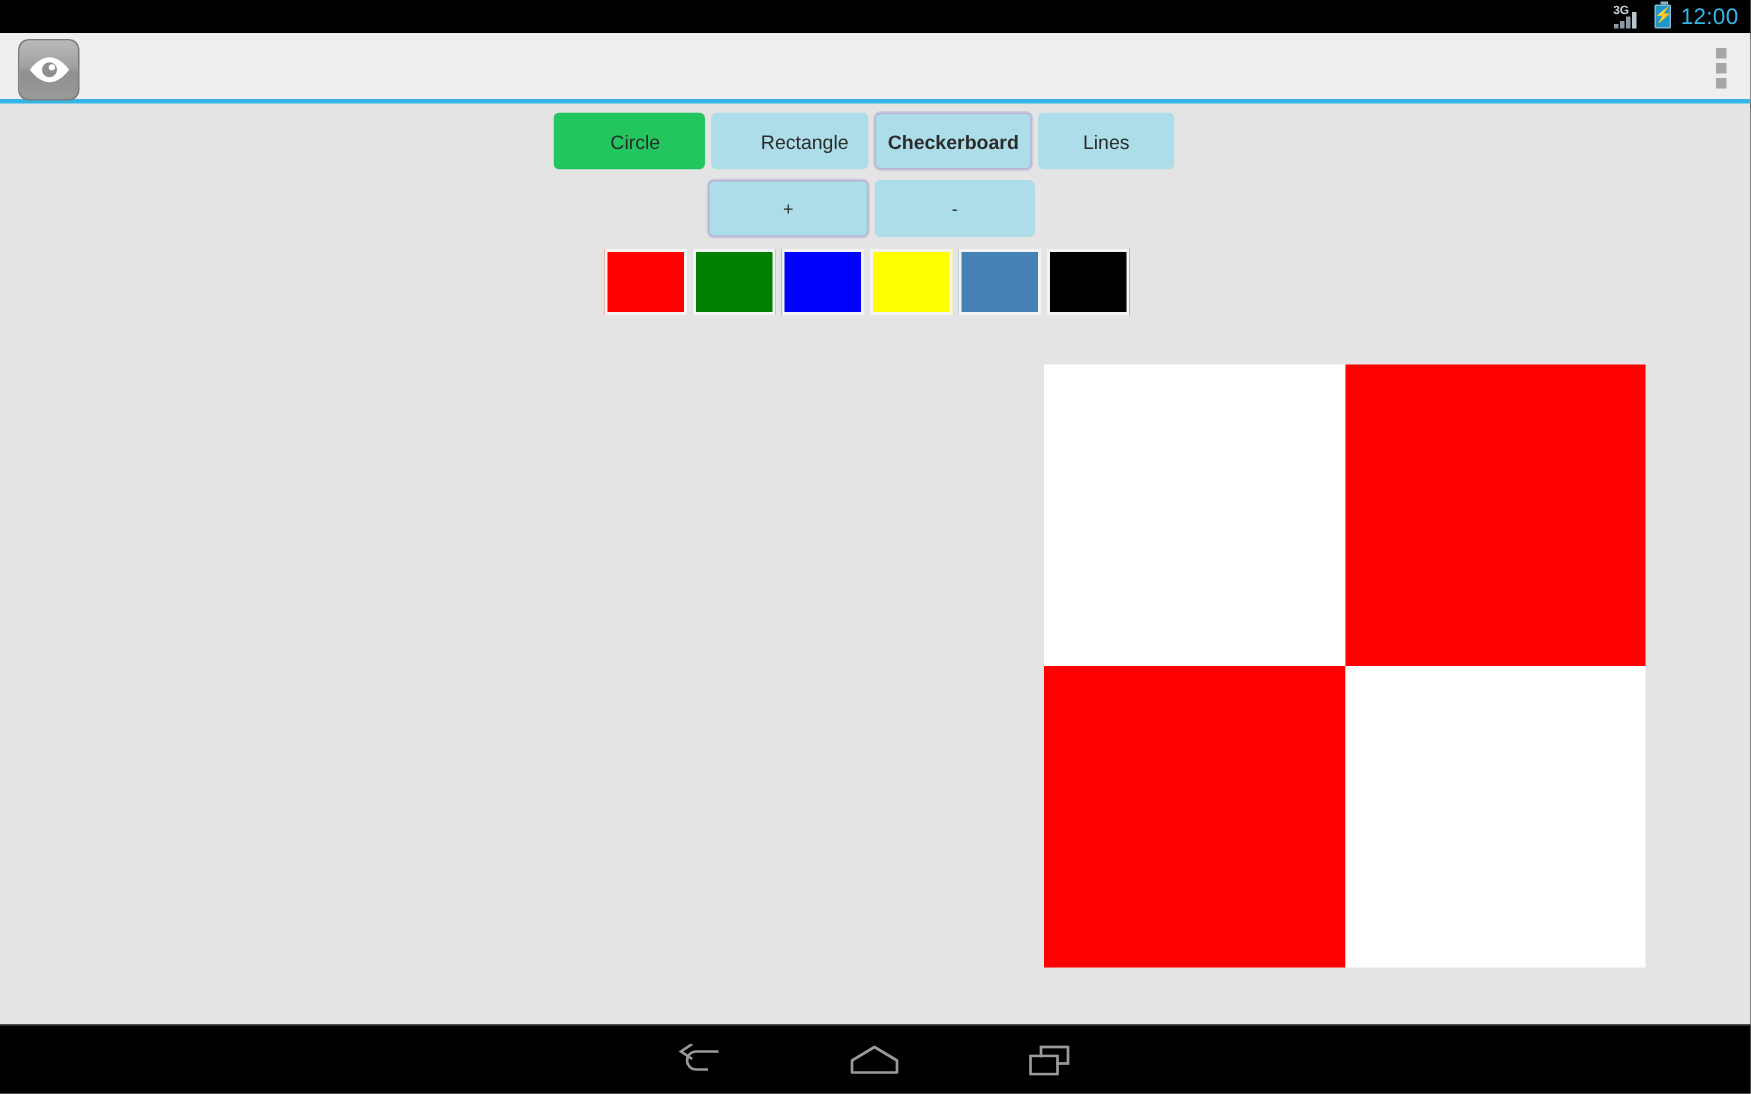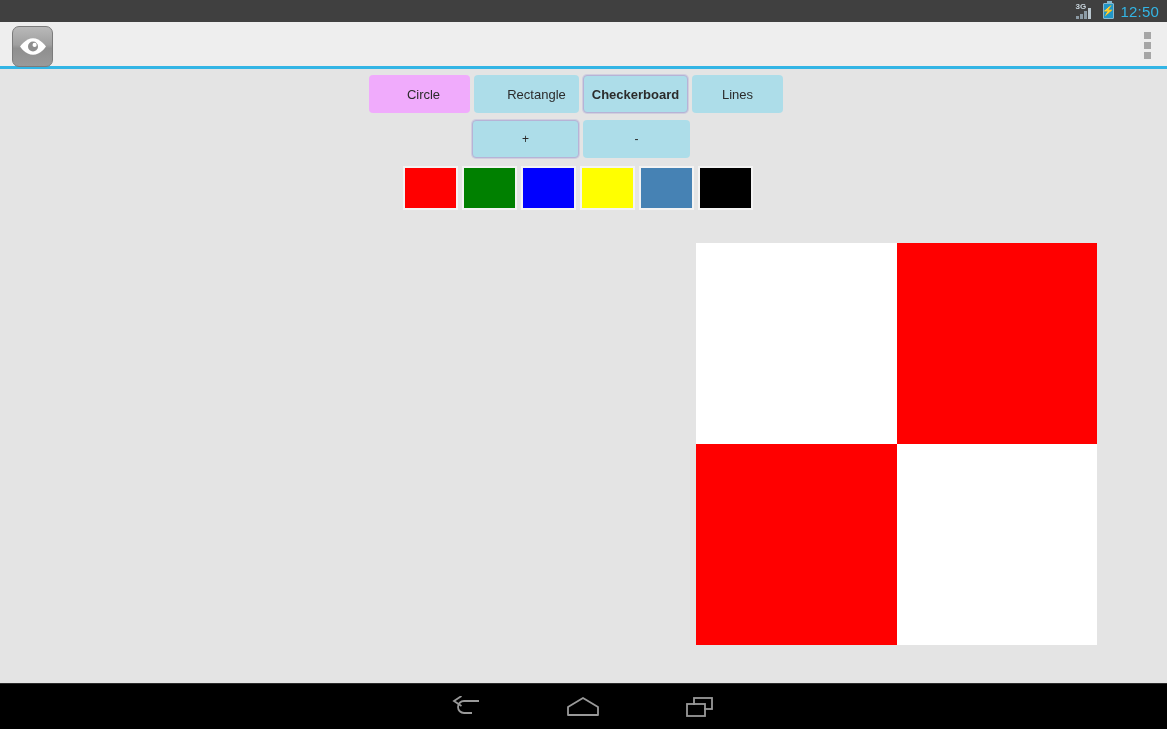--- a/index.html
+++ b/index.html
@@ -12,21 +12,21 @@
   #screen {
     position: relative;
     width: 1167px; height: 729px;
     background: #e4e4e4;
   }
 
   
   #statusbar {
     position: absolute; top: 0; left: 0;
     width: 1167px; height: 26px;
-    background: #404040;
+    background: #000000;
   }
   #statusbar .right {
     position: absolute; right: 8px; top: 0;
     height: 22px;
     display: flex; align-items: center; gap: 6px;
   }
   .signal-icon { position: relative; width: 22px; height: 15px; }
   .signal-icon .net {
     position: absolute; left: 0; top: -1px;
     font-size: 8px; color: #c8d4dc; font-weight: bold;
@@ -179,21 +179,21 @@
         <span class="bars">
             <i></i>
             <i></i>
             <i></i>
             <i></i>
           </span>
       </span>
       <span class="battery-icon">
         <span class="bolt">⚡</span>
       </span>
-      <span id="clock">12:50</span>
+      <span id="clock">12:00</span>
     </div>
   </div>
 
   <div id="actionbar">
     <div id="app-icon">
       <svg width="30" height="19" viewBox="0 0 30 19" aria-hidden="true">
         <path d="M15 1.2C7.5 1.2 2 9.5 2 9.5s5.5 8.3 13 8.3 13-8.3 13-8.3S22.5 1.2 15 1.2z" fill="#ffffff"></path>
         <circle cx="15" cy="9.5" r="5" fill="#8e8e8e"></circle>
         <circle cx="16.6" cy="7.9" r="2.1" fill="#ffffff"></circle>
       </svg>
@@ -201,21 +201,21 @@
     <div id="overflow-menu">
       <span></span>
         <span></span>
         <span></span>
     </div>
   </div>
 
   <div id="content">
 
     <div class="btn-row" id="shape-row">
-      <button class="sbtn" id="btn-circle" style="background: #f0abfc; padding-left: 8px;">Circle</button>
+      <button class="sbtn" id="btn-circle" style="background: #22c55e; padding-left: 8px;">Circle</button>
       <button class="sbtn" id="btn-rectangle" style="background: rgb(173, 221, 233); padding-left: 20px;">Rectangle</button>
       <button class="sbtn focused" id="btn-checkerboard" style="background: rgb(173, 221, 233); font-weight: bold;">Checkerboard</button>
       <button class="sbtn" id="btn-lines" style="background: rgb(173, 221, 233);">Lines</button>
     </div>
 
     <div class="btn-row" id="zoom-row">
       <button class="sbtn focused" id="btn-plus" style="background: rgb(173, 221, 233);">+</button>
       <button class="sbtn" id="btn-minus" style="background: rgb(173, 221, 233);">-</button>
     </div>
 

